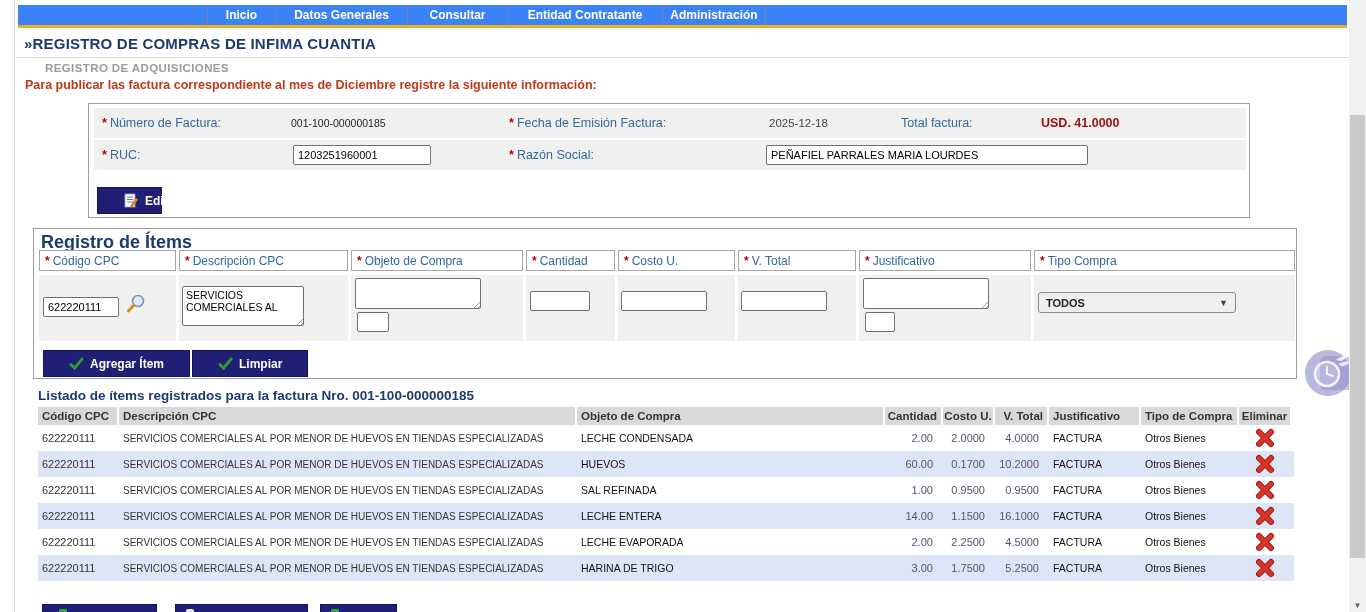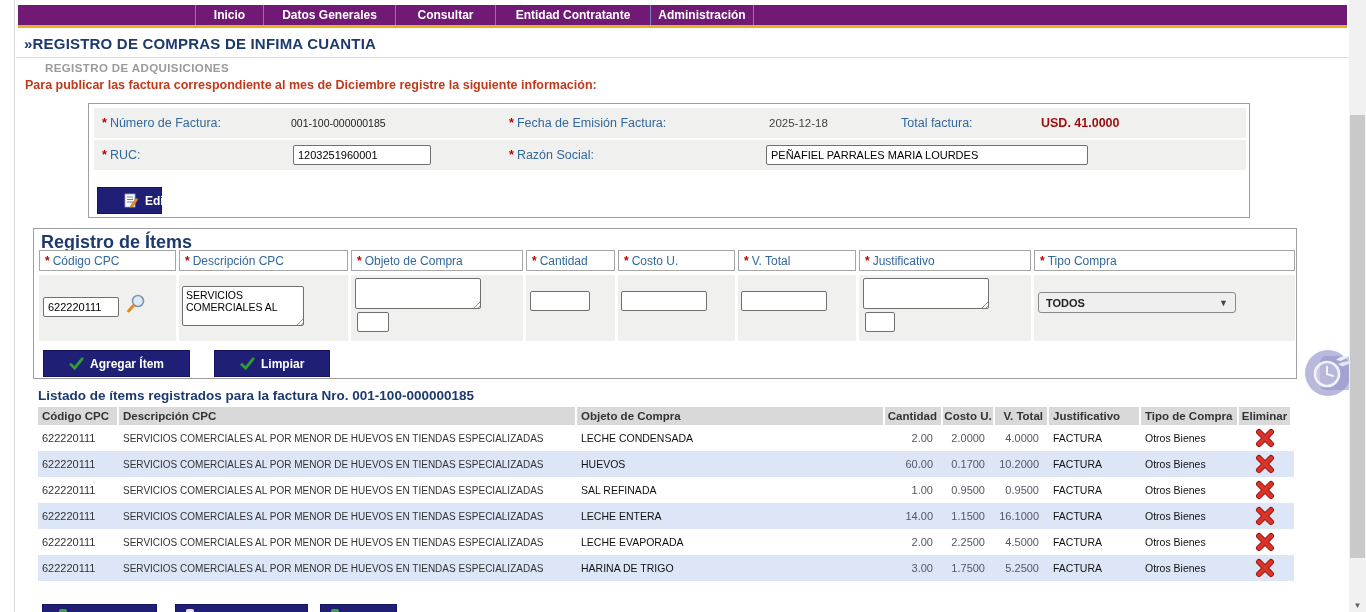--- a/index.html
+++ b/index.html
@@ -3,21 +3,21 @@
 <meta charset="utf-8">
 <style>
   * { margin:0; padding:0; box-sizing:border-box; }
   html,body { background:#fff; }
   body { font-family:"Liberation Sans", sans-serif; }
   .page { position:relative; width:1366px; height:612px; background:#fff; overflow:hidden; }
 
   .left-rule { position:absolute; left:14px; top:0; width:1px; height:612px; background:#d8d8d8; }
 
   
-  .navbar { position:absolute; left:18px; top:5px; width:1329px; height:20px; background:#701a75; display:flex; align-items:stretch; }
+  .navbar { position:absolute; left:18px; top:5px; width:1329px; height:20px; background:#3b82f6; display:flex; align-items:stretch;padding-left:12px; }
   .nav-spacer { width:177px; }
   .nav-item { display:flex; align-items:center; justify-content:center; color:#fff; font-size:12px; font-weight:600; border-left:1px solid #7d7db8; cursor:pointer; }
   .nav-item:last-of-type { border-right:1px solid #7d7db8; }
   .goldbar { position:absolute; left:18px; top:25px; width:1329px; height:3px; background:#e9b11c; }
 
   .page-title { position:absolute; left:24px; top:35px; font-size:15px; font-weight:bold; color:#1c3a6e; letter-spacing:.2px; }
   .title-divider { position:absolute; left:16px; top:57px; width:1333px; height:1px; background:#dcdcdc; }
   .subtitle { position:absolute; left:37px; top:62px; font-size:11.5px; font-weight:bold; color:#9a9a9a; letter-spacing:.4px;padding-left:8px; }
   .instruction { position:absolute; left:25px; top:78px; font-size:12.5px; font-weight:bold; color:#c0391b; }
 
@@ -42,21 +42,21 @@
   .hdr-row { top:21px; }
   .hdr-cell { height:21px; border:1px solid #a6a6a6; background:#fff; display:flex; align-items:center; padding-left:5px; font-size:12px; color:#33689c; white-space:nowrap; overflow:hidden; }
   .in-row { top:46px; height:66px; }
   .in-cell { background:#f0f0ee; position:relative; height:66px; }
   .w1{width:137px}.w2{width:169px}.w3{width:172px}.w4{width:89px}.w5{width:117px}.w6{width:118px}.w7{width:172px}.w8{width:261px}
   textarea.ta { position:absolute; border:1px solid #707070; border-radius:2px; background:#fff; resize:none; font-family:"Liberation Sans",sans-serif; font-size:10.5px; padding:2px 3px; overflow:hidden; }
   .resize-corner { position:absolute; width:9px; height:9px; background:repeating-linear-gradient(135deg, transparent 0 2px, #999 2px 3px); clip-path:polygon(100% 0,100% 100%,0 100%); pointer-events:none; }
   .mini-input { position:absolute; width:32px; height:20px; border:1px solid #707070; background:#fff; border-radius:2px; }
   .select-box { position:absolute; left:4px; top:17px; width:198px; height:21px; border:1px solid #8a8a8a; border-radius:3px; background:#efefef; display:flex; align-items:center; justify-content:space-between; padding:0 7px; font-size:11px; font-weight:bold; color:#222; cursor:pointer; }
   .chev { font-size:9px; color:#444; }
-  .item-btns { position:absolute; left:9px; top:121px; display:flex; gap:24px; }
+  .item-btns { position:absolute; left:9px; top:121px; display:flex; gap:2px; }
   .btn-agregar { height:27px; } .btn-limpiar { height:27px; }
 
   
   .list-title { position:absolute; left:38px; top:388px; font-size:13.5px; font-weight:bold; color:#1c3a6e; }
   .table { position:absolute; left:38px; top:407px; width:1256px; }
   .tgrid { display:grid; grid-template-columns:79px 456px 306px 56px 50px 52px 90px 96px 51px; column-gap:2px; }
   .th { background:#d9d9d9; color:#333; font-weight:bold; font-size:11.5px; height:18px; display:flex; align-items:center; padding:0 4px; white-space:nowrap; }
   .th.num { justify-content:flex-end; }
   .th.ctr { justify-content:center; }
   .trow { height:26px; align-items:center; background:#fff; }

